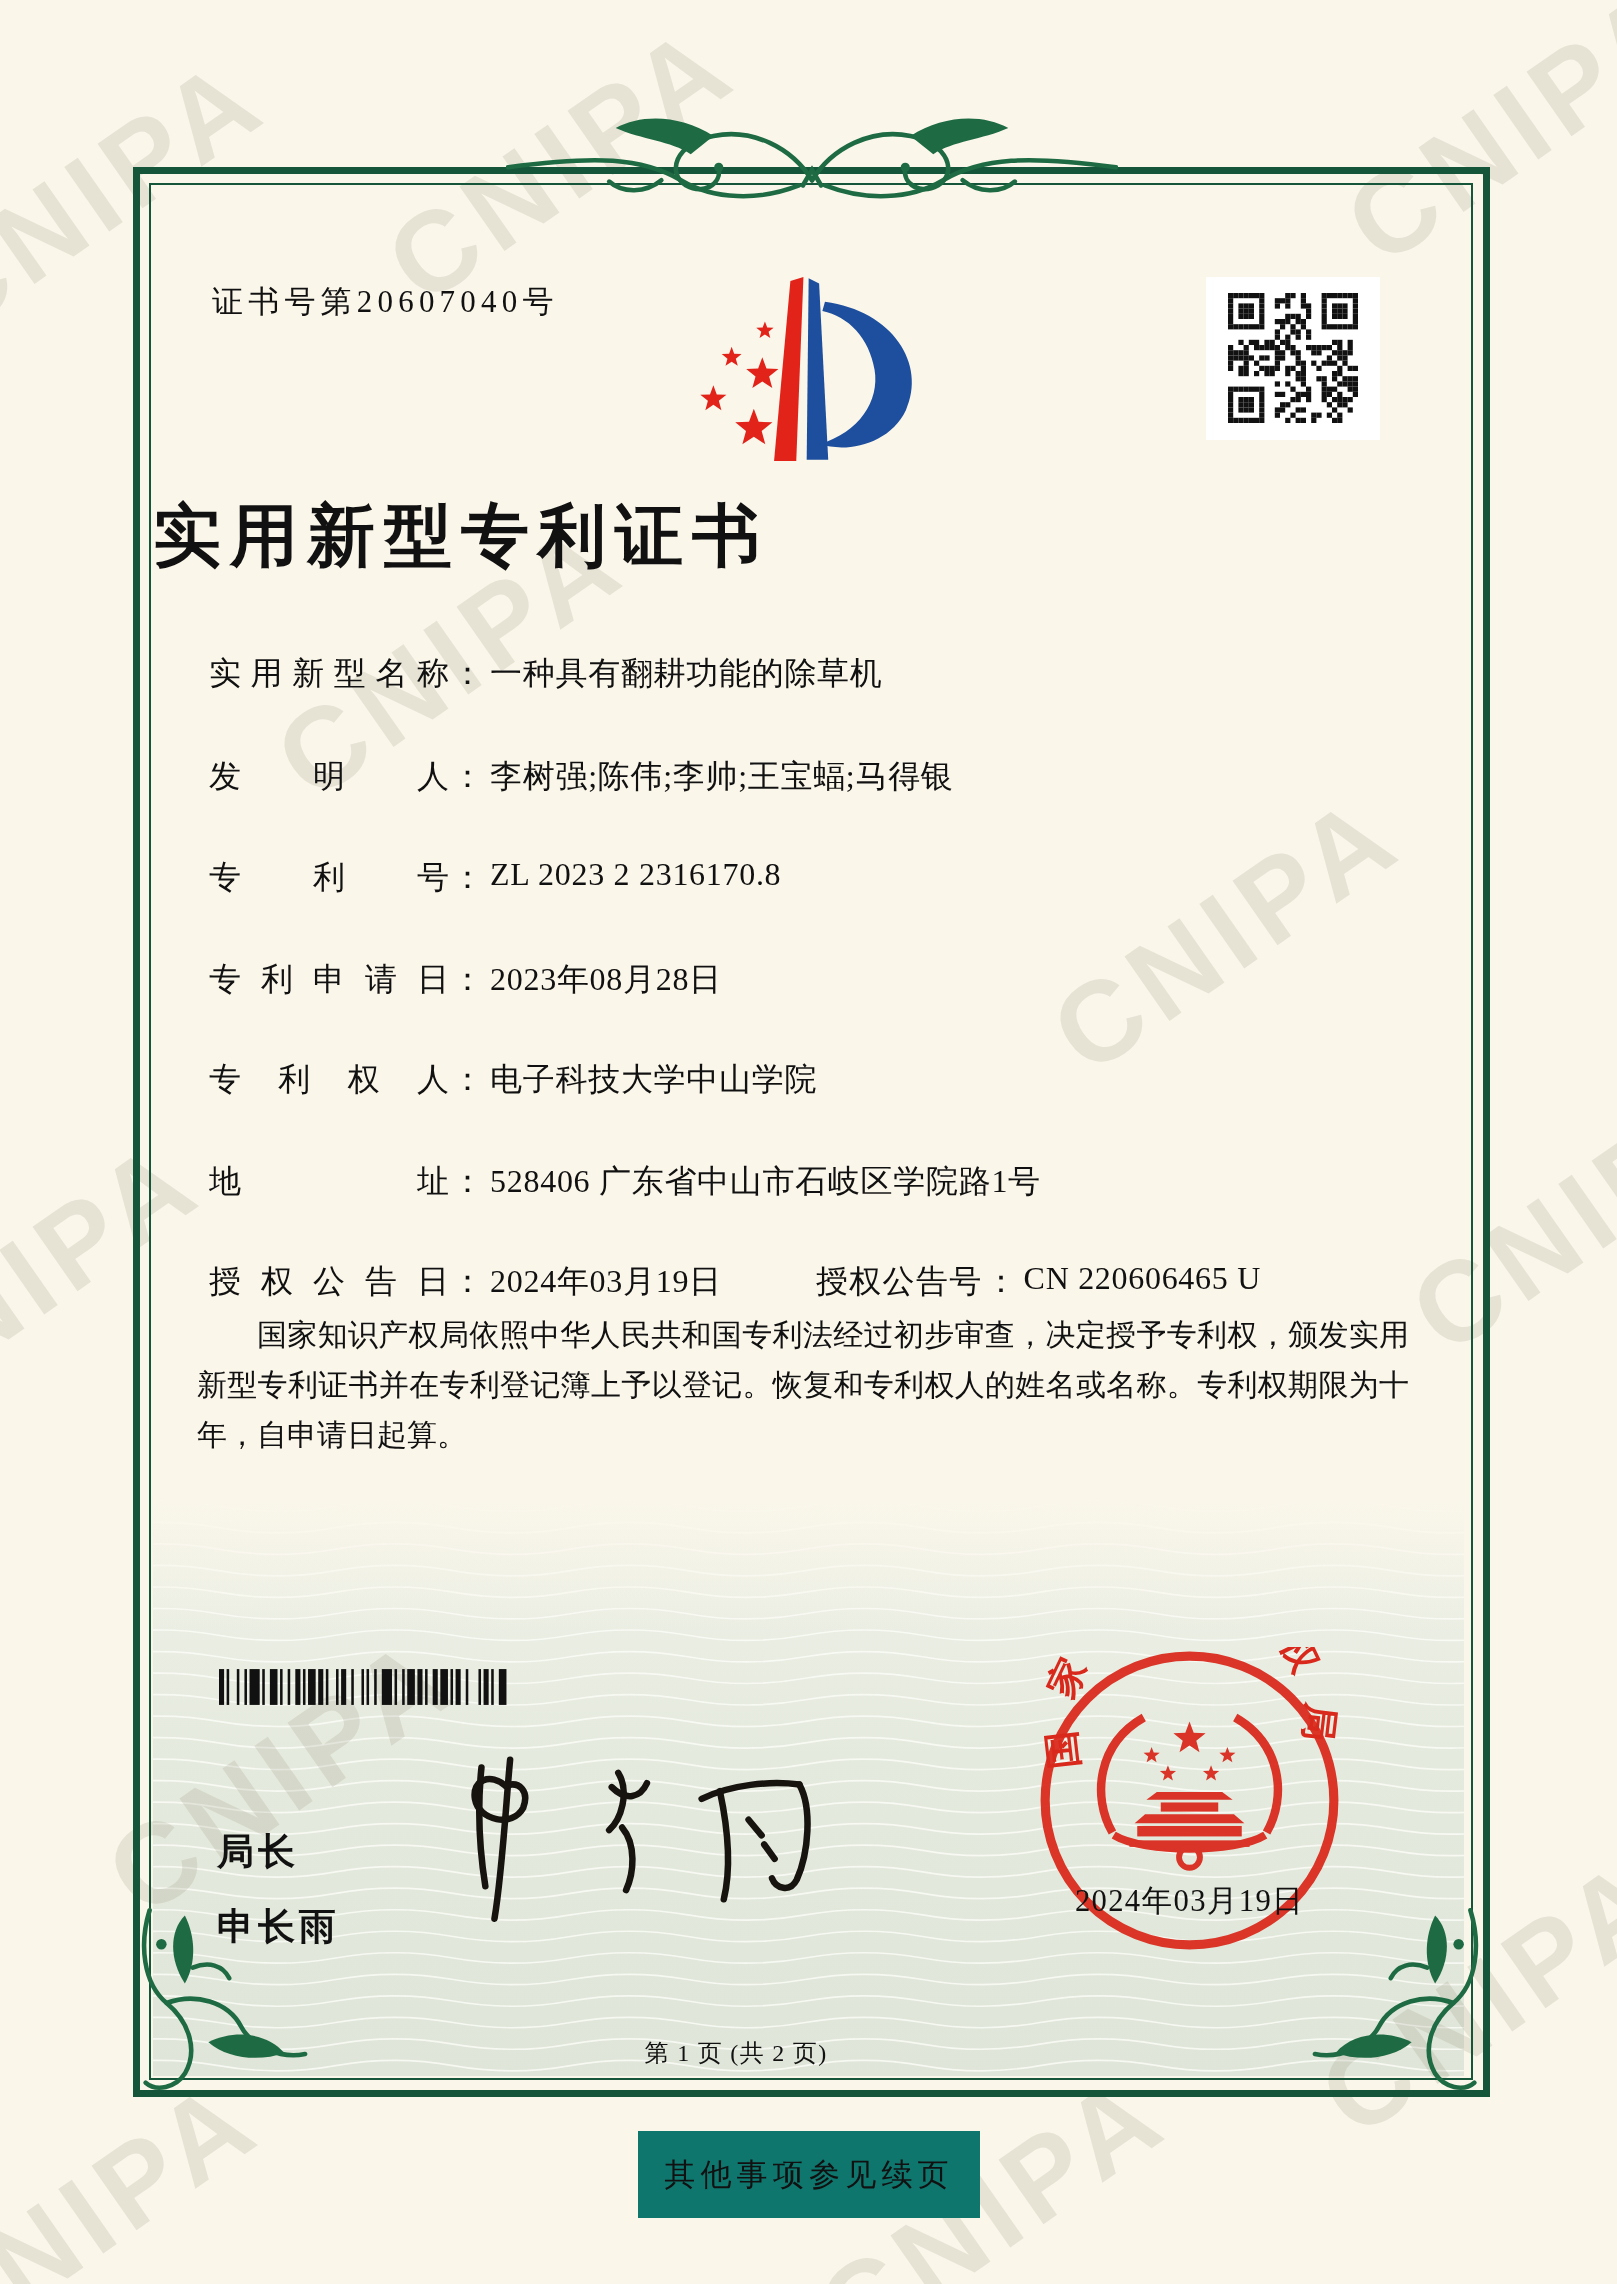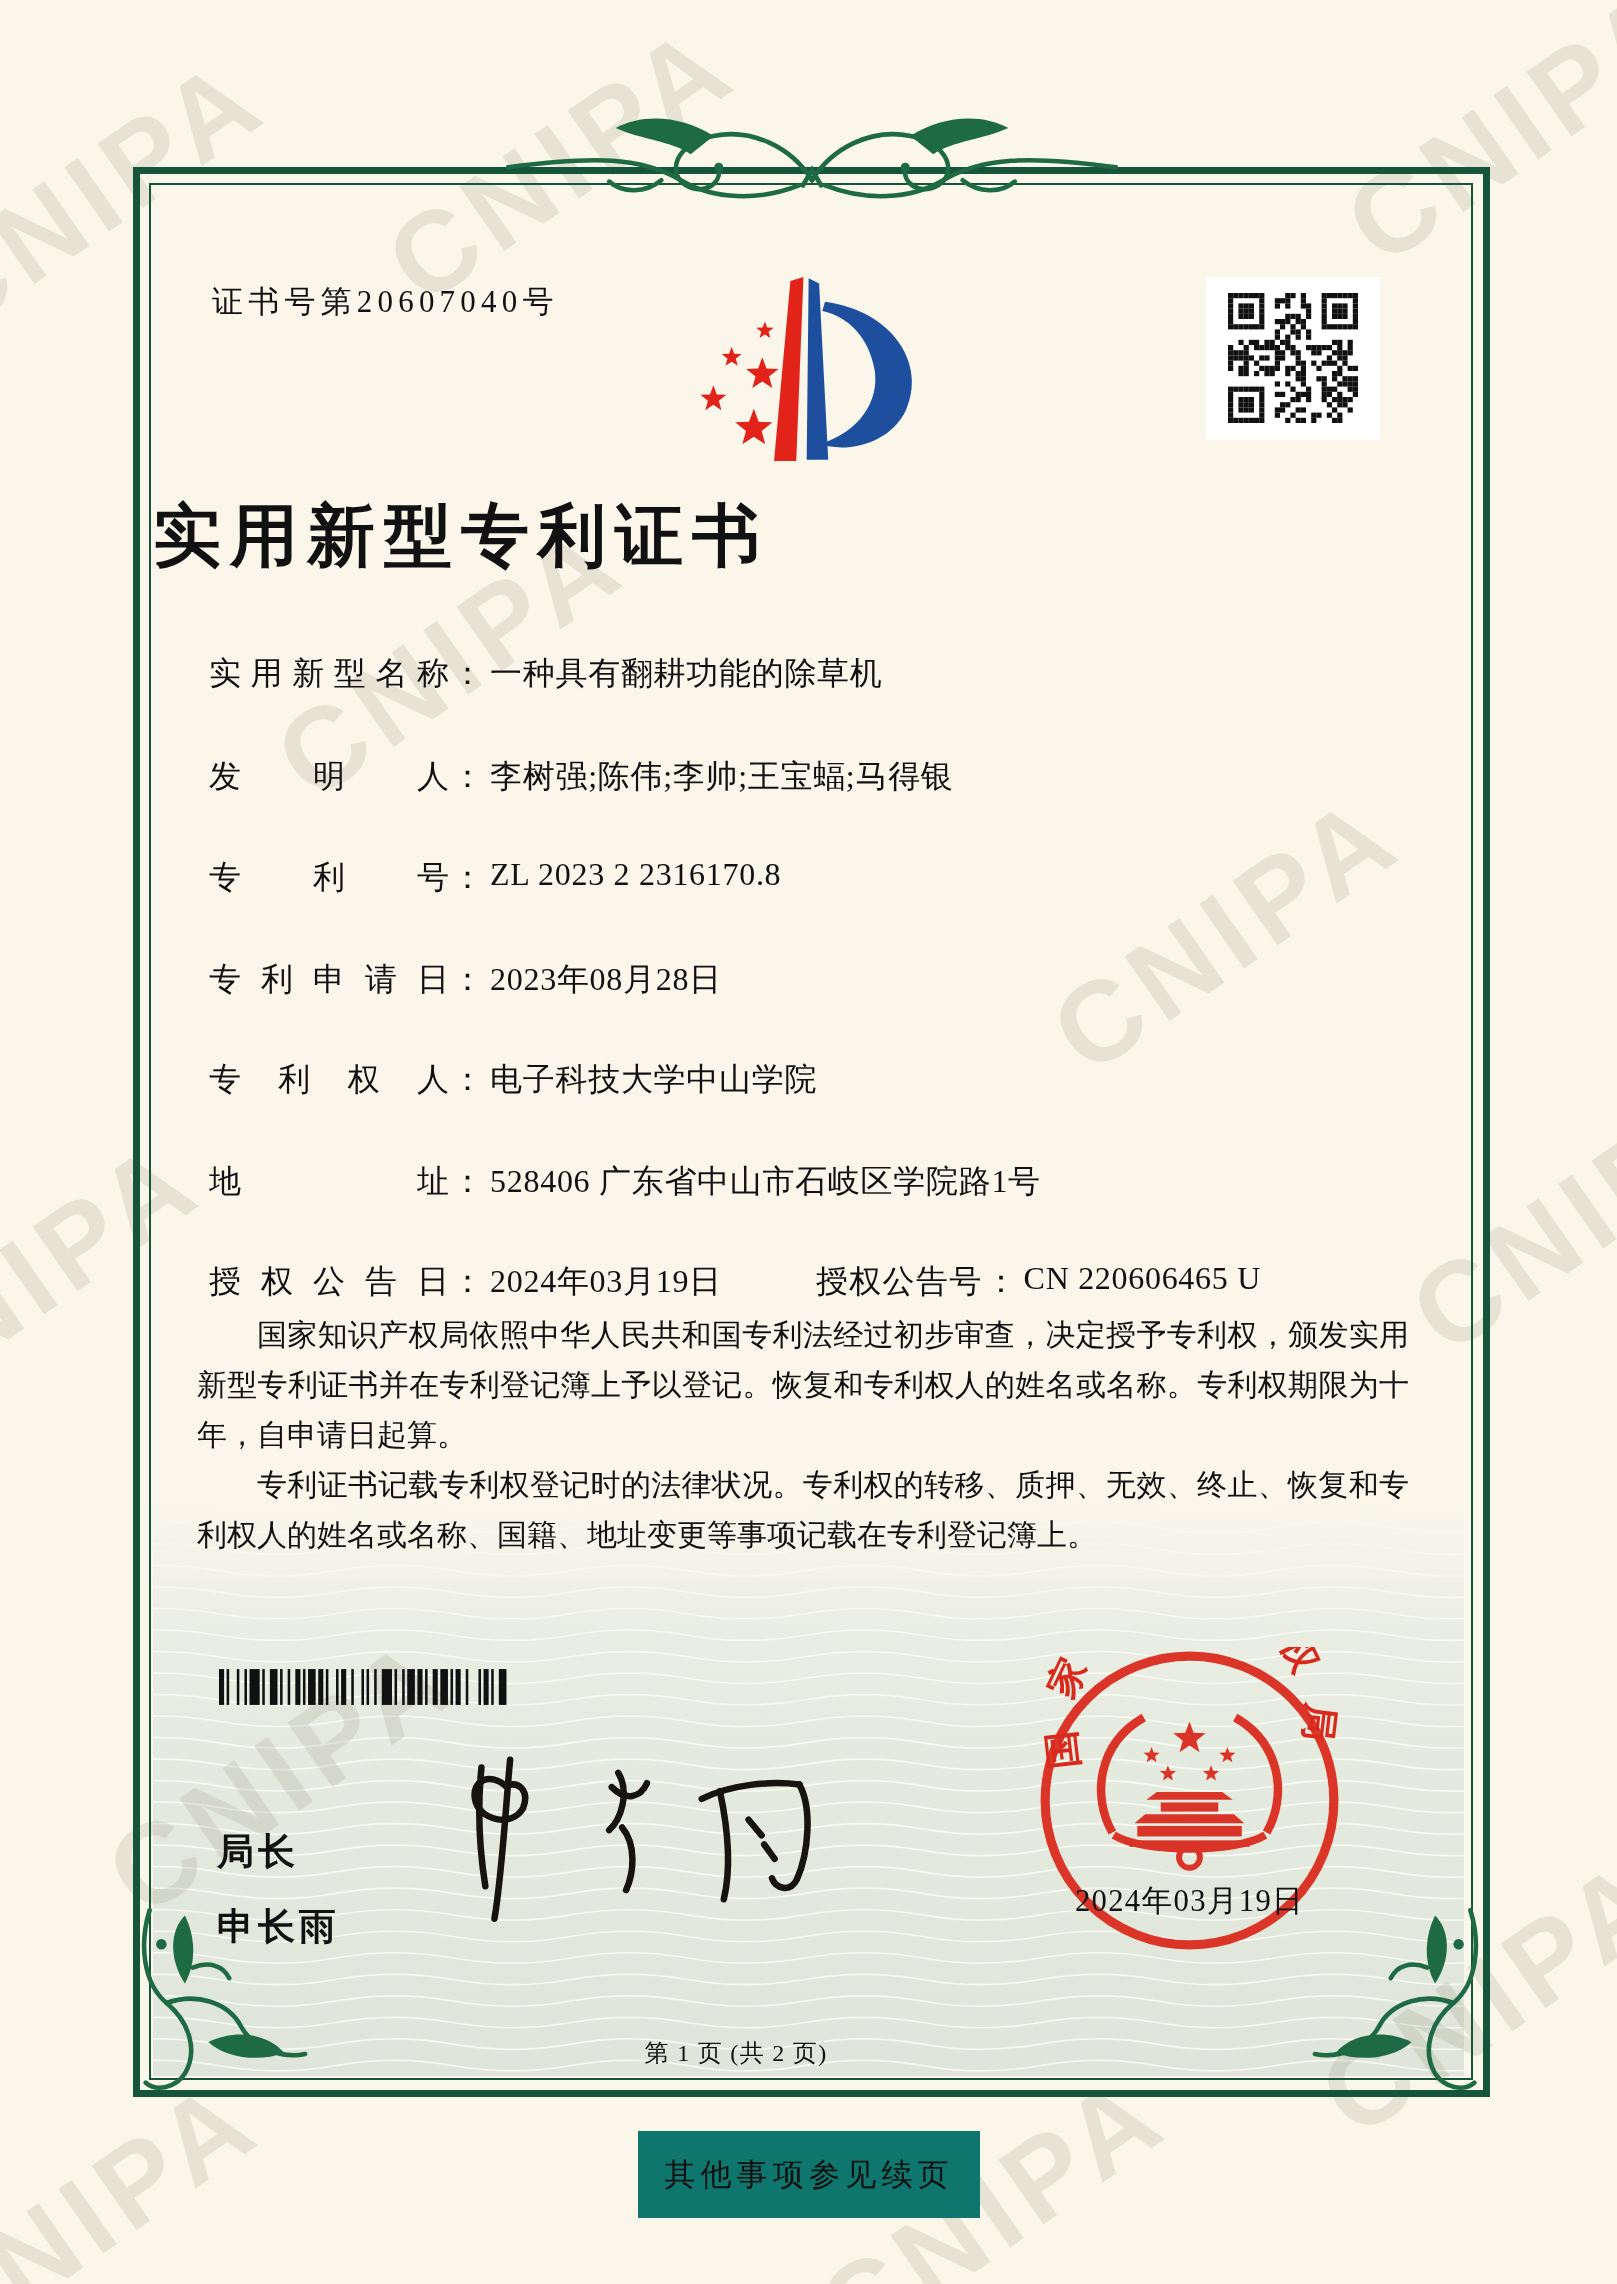--- a/index.html
+++ b/index.html
@@ -540,21 +540,20 @@
     <span class="fvalue">2024年03月19日</span>
   <span class="grant2">
     <span class="plain-label">授权公告号</span>
       <span class="colon">：</span>
       <span class="fvalue">CN 220606465 U</span>
   </span>
 </div>
 
 <div class="abs content" id="paras">
   <p>国家知识产权局依照中华人民共和国专利法经过初步审查，决定授予专利权，颁发实用新型专利证书并在专利登记簿上予以登记。恢复和专利权人的姓名或名称。专利权期限为十年，自申请日起算。</p>
-  <p>专利证书记载专利权登记时的法律状况。专利权的转移、质押、无效、终止、恢复和专利权人的姓名或名称、国籍、地址变更等事项记载在专利登记簿上。</p>
 </div>
 
 <svg class="abs" id="barcode-wrap" width="290" height="36" xmlns="http://www.w3.org/2000/svg" viewBox="0 0 445 55">
     <rect x="0.00" y="0" width="7.81" height="55" fill="#111"></rect>
     <rect x="11.71" y="0" width="3.90" height="55" fill="#111"></rect>
     <rect x="27.32" y="0" width="3.90" height="55" fill="#111"></rect>
     <rect x="39.04" y="0" width="3.90" height="55" fill="#111"></rect>
     <rect x="46.84" y="0" width="15.61" height="55" fill="#111"></rect>
     <rect x="66.36" y="0" width="3.90" height="55" fill="#111"></rect>
     <rect x="78.07" y="0" width="11.71" height="55" fill="#111"></rect>

